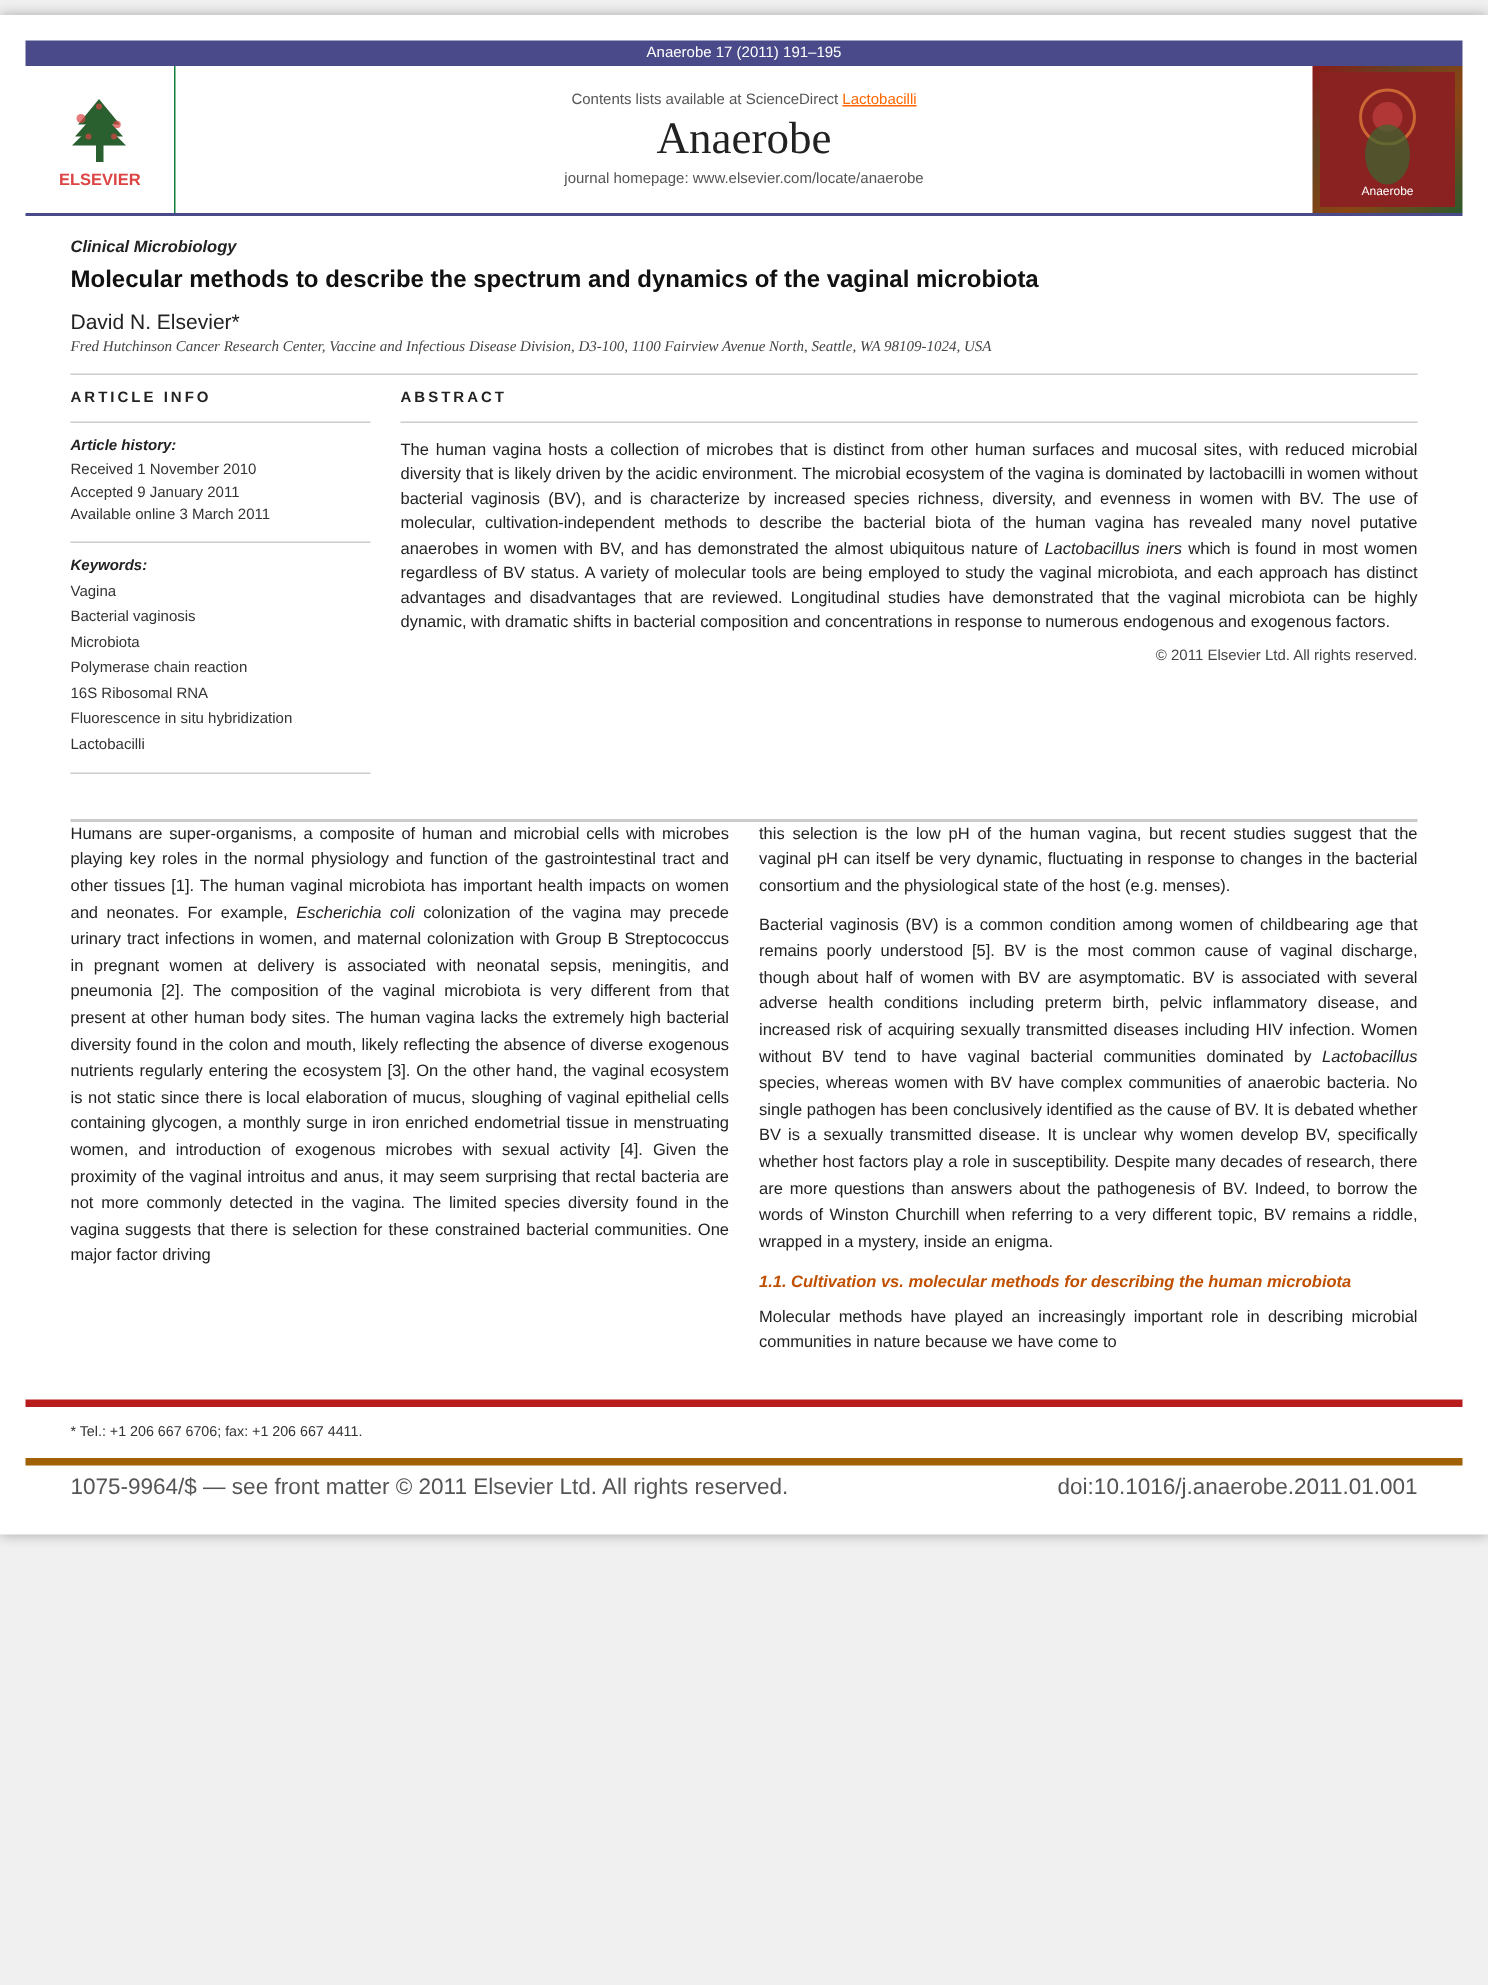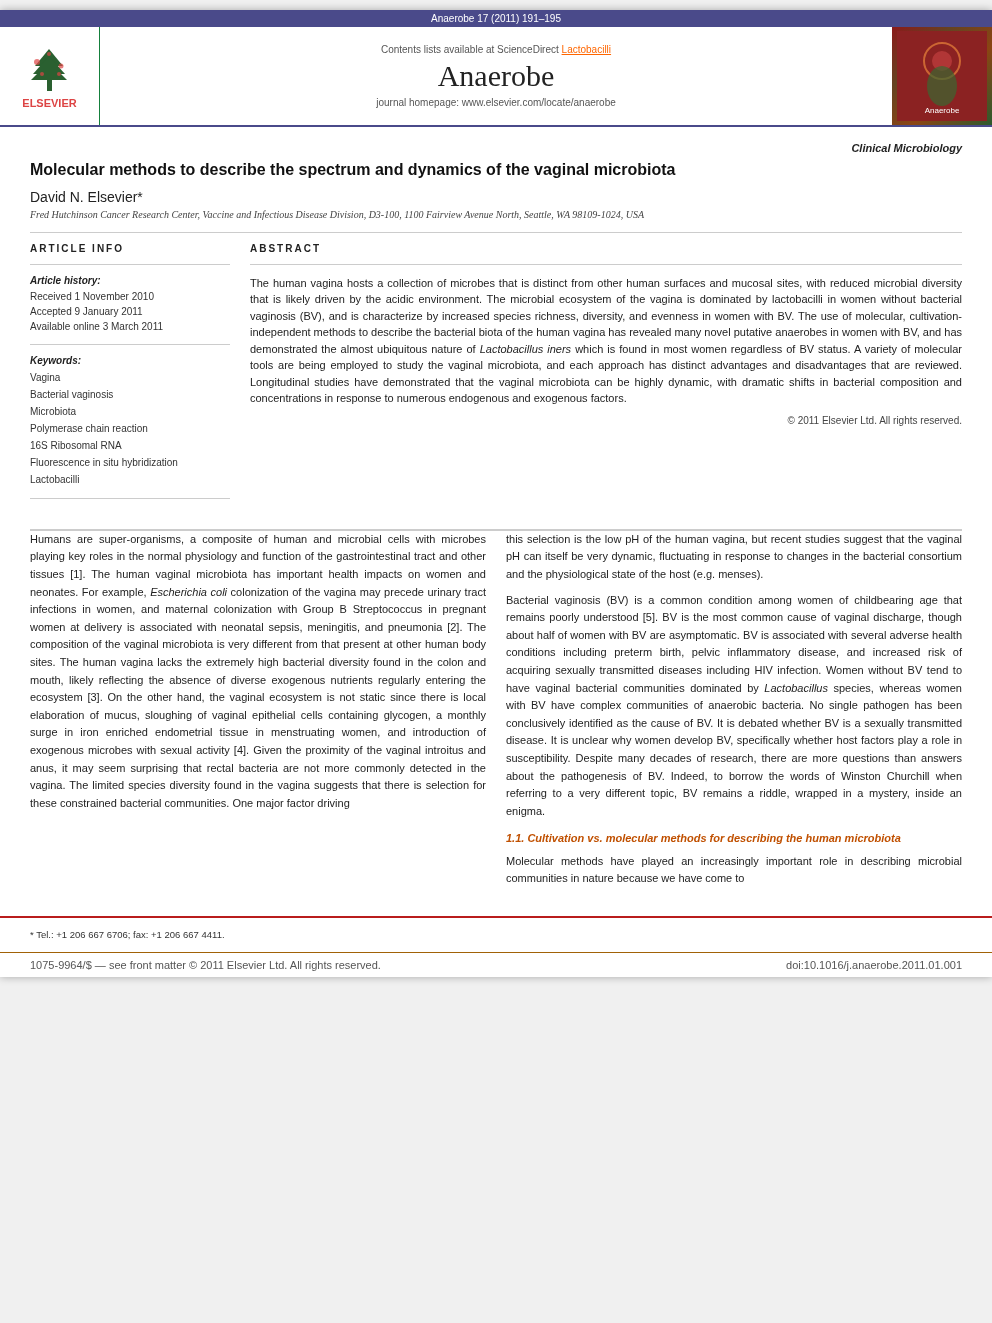--- a/index.html
+++ b/index.html
@@ -8,21 +8,21 @@
       font-family: 'Times New Roman', Times, serif;
       font-size: 13px;
       color: #000;
       display: flex;
       justify-content: center;
       padding: 10px 0;
     }
     .page {
       width: 992px;
       background: #fff;
-      padding: 0;
+      padding: 17px;
       box-shadow: 0 0 8px rgba(0,0,0,0.3);
     }
     
     .top-bar {
       background: #4a4a8a;
       color: #fff;
       text-align: center;
       font-size: 10px;
       padding: 3px 0;
       font-family: Arial, sans-serif;
@@ -89,21 +89,20 @@
     .article-body {
       padding: 15px 30px 20px 30px;
     }
     .section-label {
       font-family: Arial, sans-serif;
       font-size: 11px;
       font-style: italic;
       color: #222;
       margin-bottom: 6px;
       font-weight: bold;
-      text-align: right;
     }
     .article-title {
       font-size: 16px;
       font-weight: bold;
       font-family: Arial, sans-serif;
       color: #111;
       line-height: 1.3;
       margin-bottom: 8px;
     }
     .author-name {
@@ -225,32 +224,32 @@
       font-size: 11px;
       font-family: Arial, sans-serif;
       font-style: italic;
       font-weight: bold;
       color: #c05000;
       margin: 10px 0 5px 0;
     }
     
     .footer-area {
       padding: 10px 30px 10px 30px;
-      border-top: 2px solid #b91c1c;
+      border-top: 5px solid #b91c1c;
     }
     .footnote {
       font-size: 9.5px;
       font-family: Arial, sans-serif;
       color: #333;
       line-height: 1.5;
     }
     .footer-bar {
       padding: 6px 30px;
-      border-top: 1px solid #a16207;
-      font-size: 11px;
+      border-top: 5px solid #a16207;
+      font-size: 15px;
       font-family: Arial, sans-serif;
       color: #555;
       display: flex;
       justify-content: space-between;
     }
     
     .tree-svg {
       width: 65px;
       height: 50px;
     }

